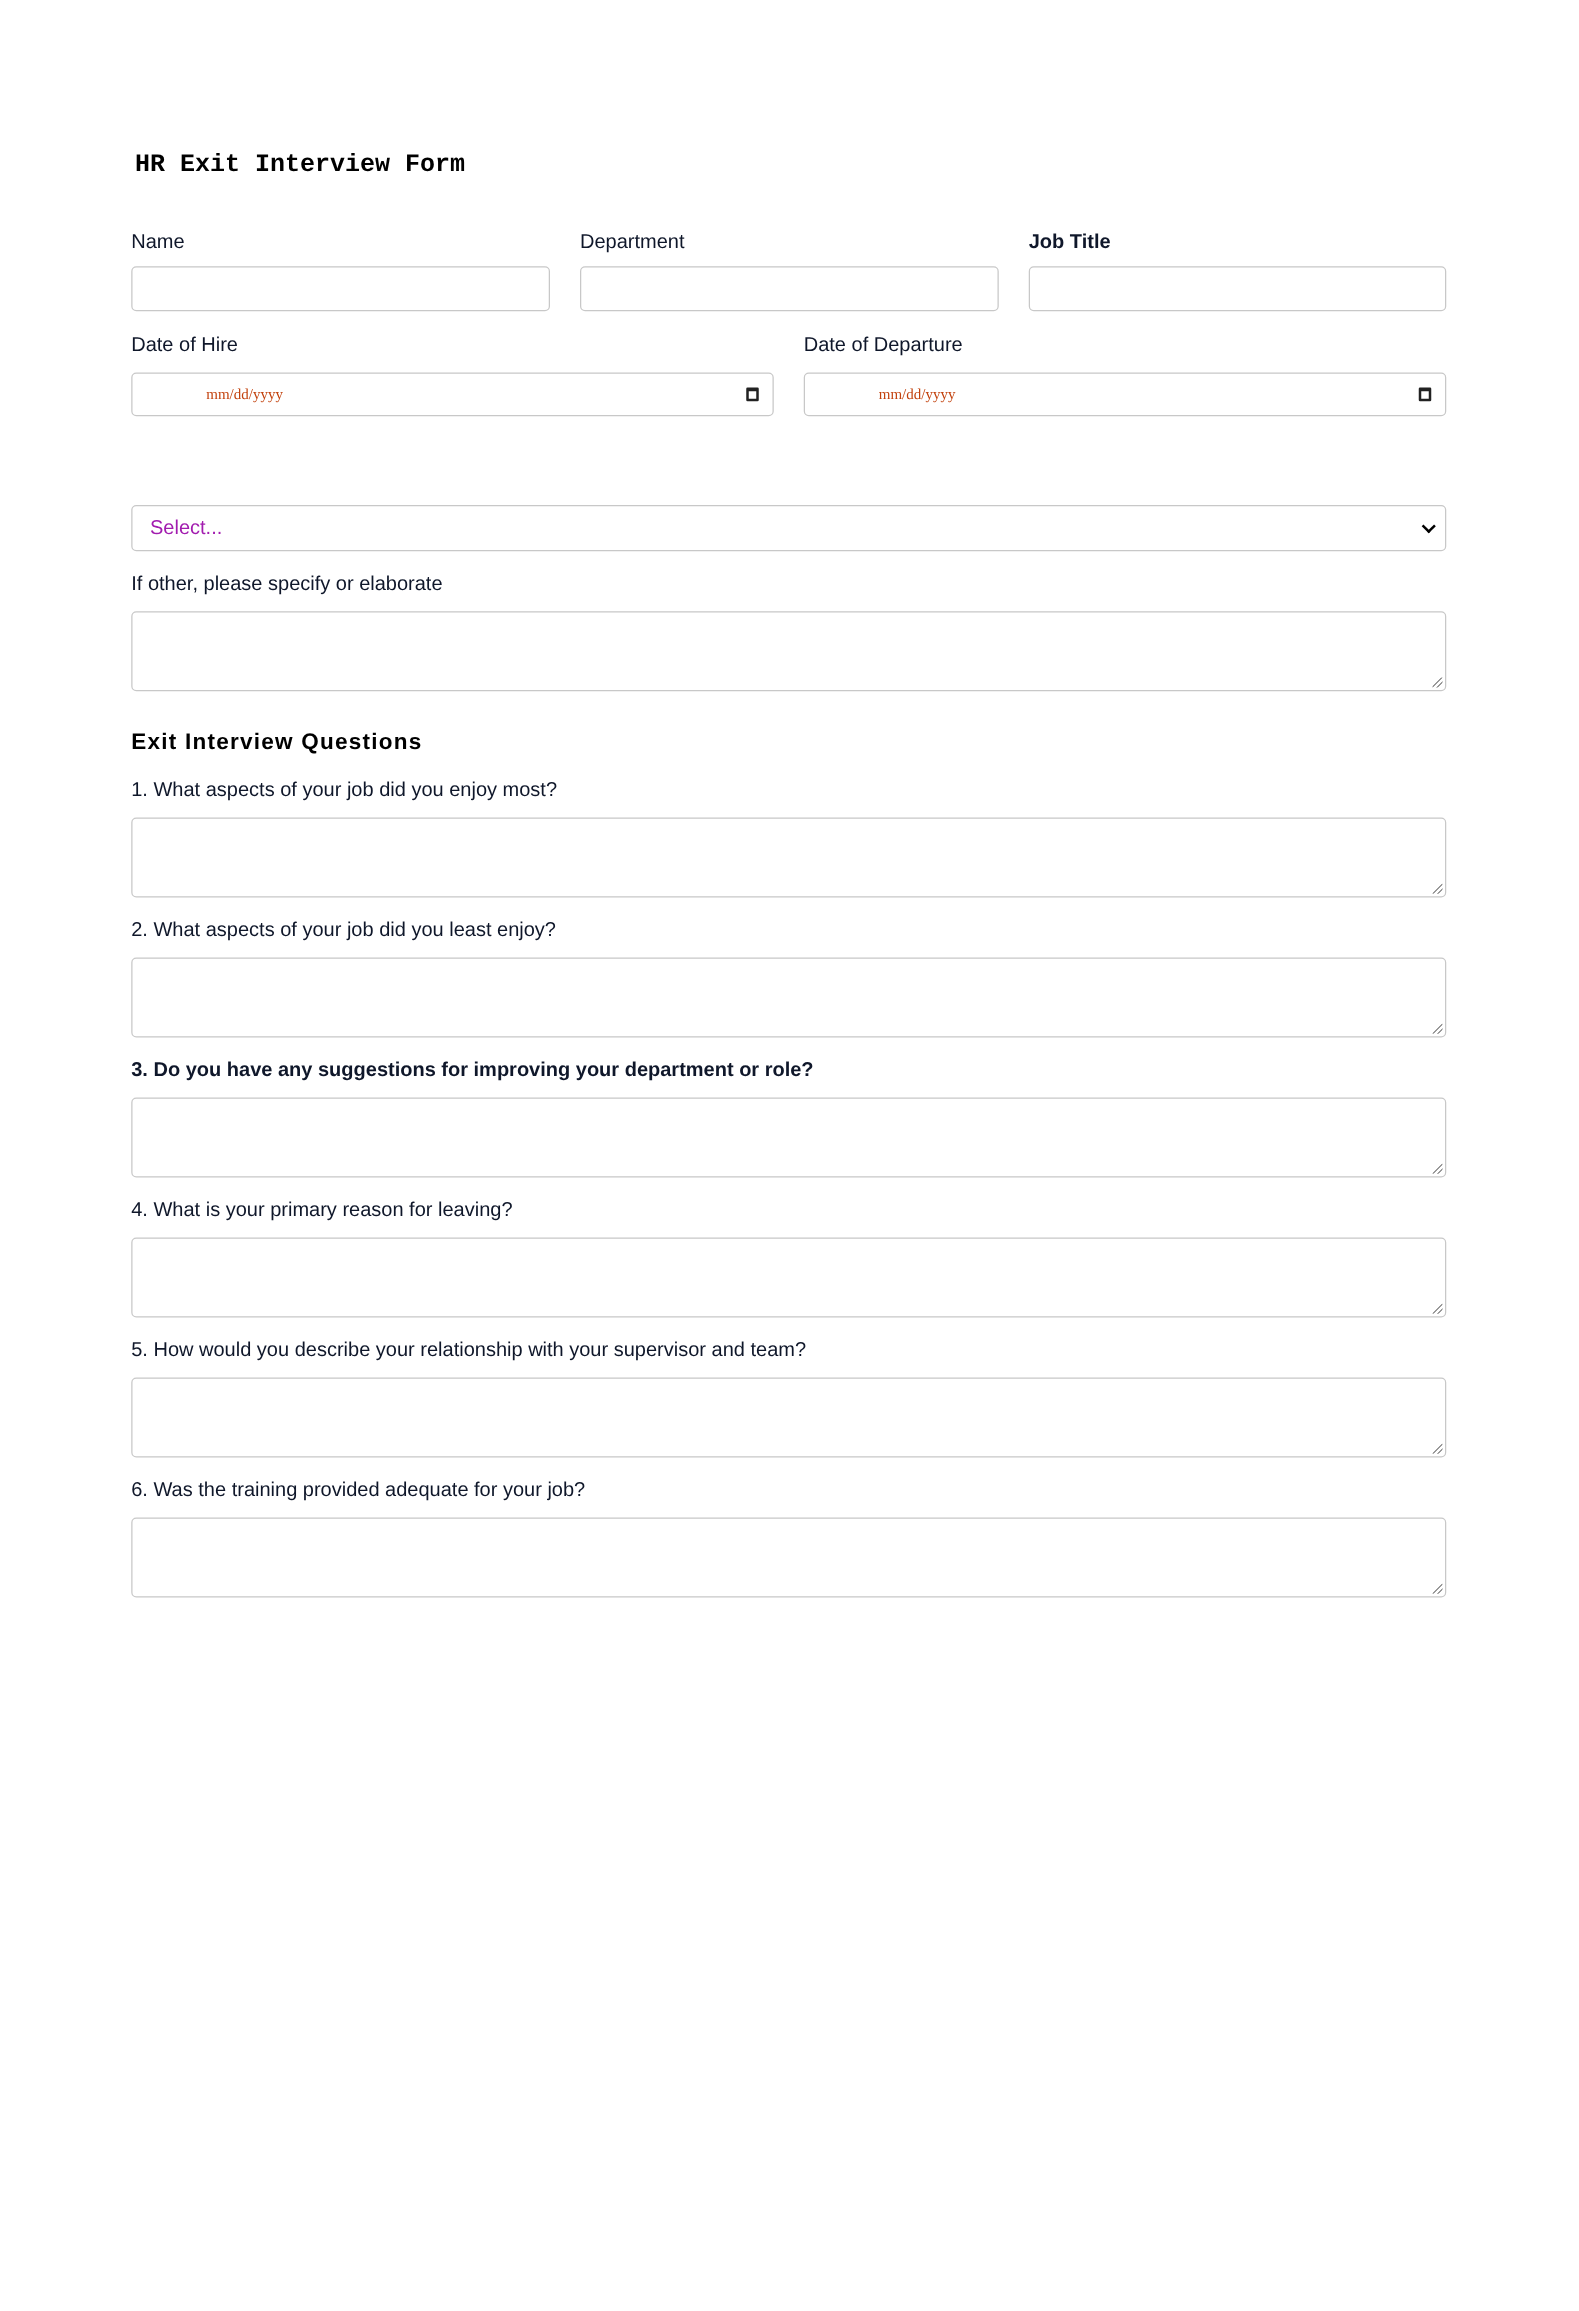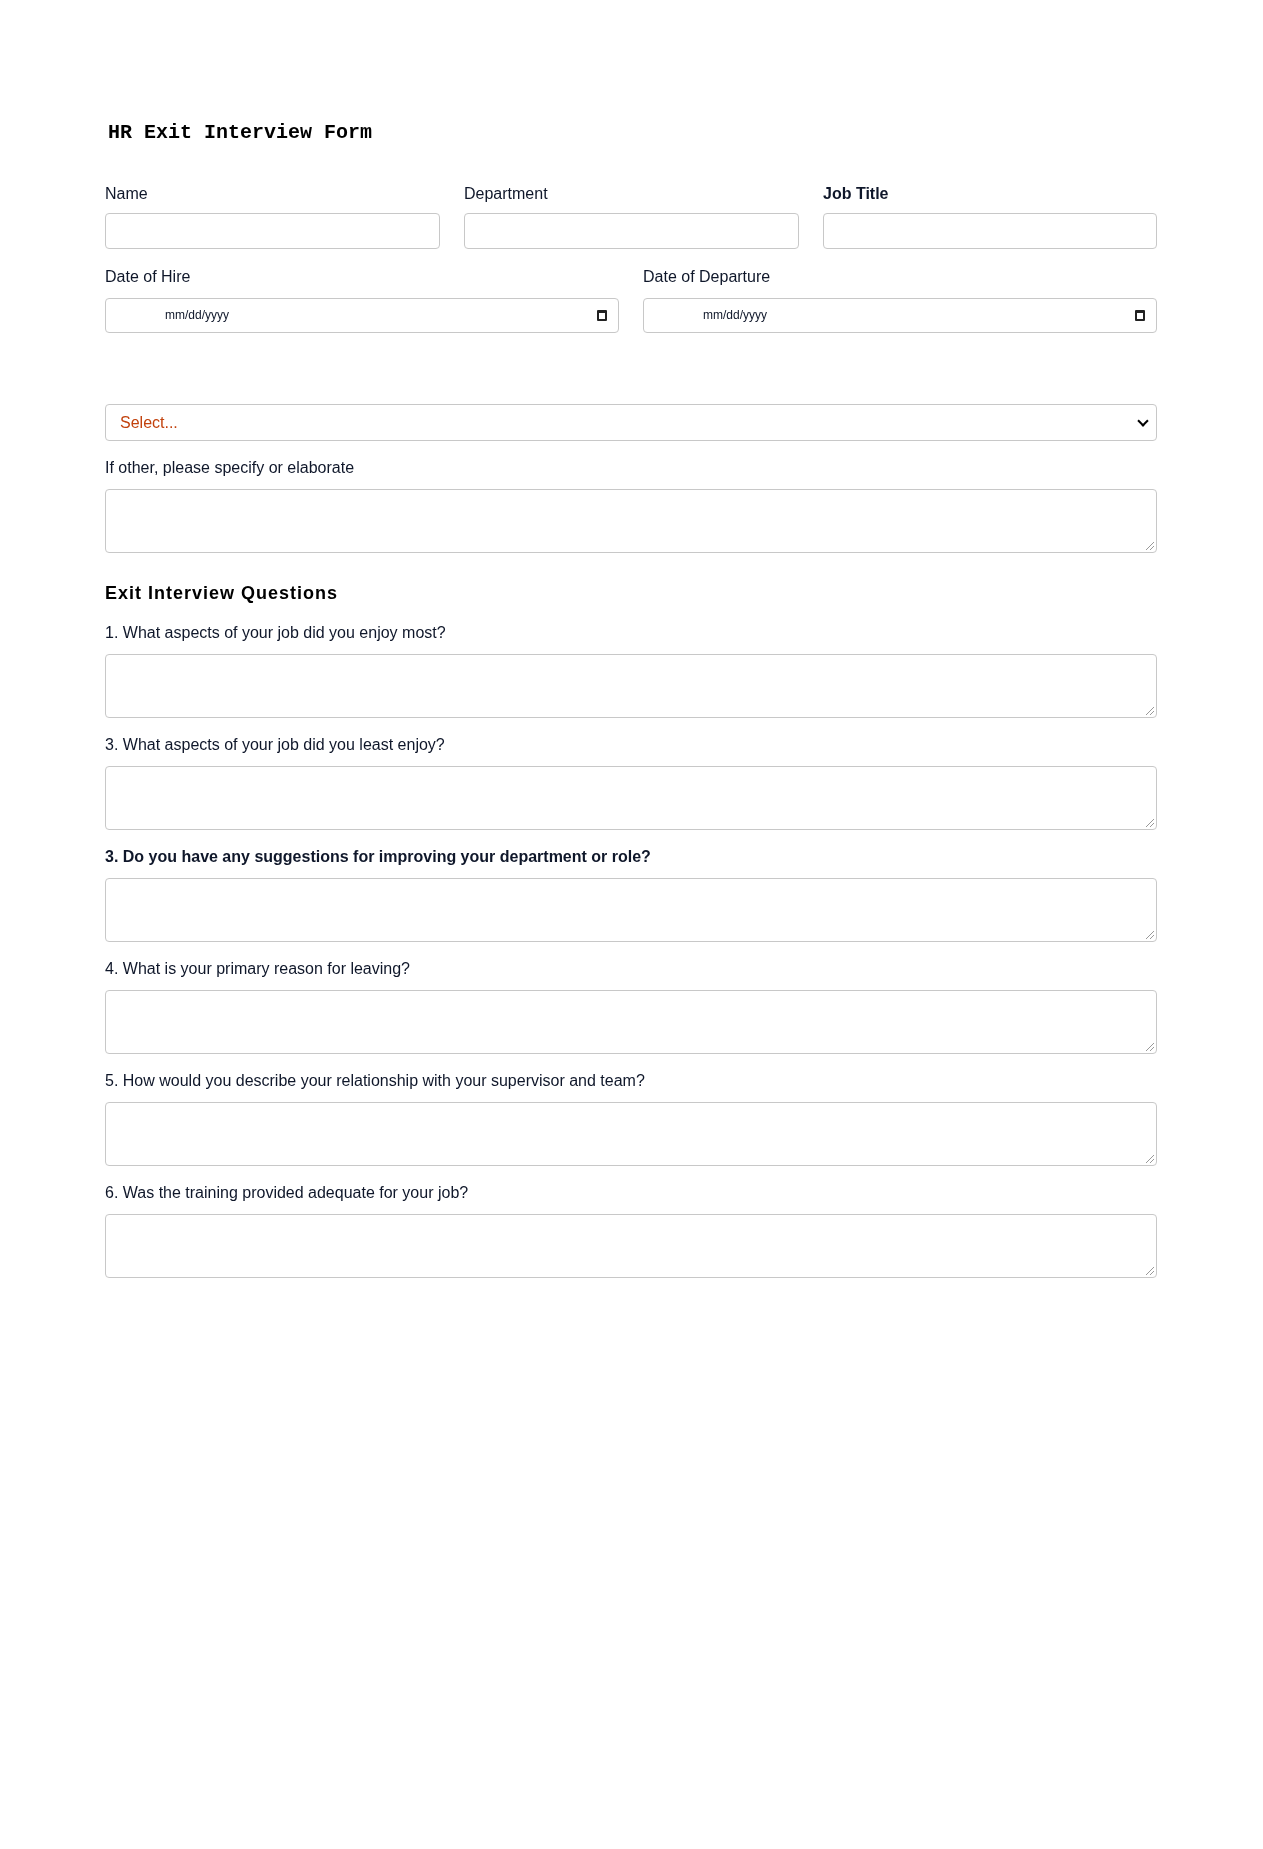--- a/index.html
+++ b/index.html
@@ -17,31 +17,31 @@
     font-size: 16px; line-height: 20px; color: #0f172a; display: block; white-space: nowrap;
   }
   .field { position: absolute; }
   .field .label { position: absolute; left: 0; }
   .input {
     position: absolute; left: 0; width: 100%;
     border: 1px solid #c8c8c8; border-radius: 4px; background: #fff;
   }
   .date-text {
     position: absolute; left: 11px; top: 9px;
-    font-family: Liberation Sans, sans-serif; font-size: 12px; color: #0f172a; padding-left: 48px;
+    font-family: Liberation Serif, serif; font-size: 12px; color: #c2410c; padding-left: 48px;
   }
   .cal-icon {
     position: absolute; right: 11px; top: 11px; width: 10px; height: 11px;
     border: 2px solid #222; border-top-width: 3px; border-radius: 1px;
   }
   .section-h {
     position: absolute; left: 0; margin: 0;
     font-size: 18px; font-weight: bold; letter-spacing: 1px; line-height: 22px; white-space: nowrap;
   }
-  .select-text { position: absolute; left: 14px; top: 9px; font-size: 16px; color: #c2410c; }
+  .select-text { position: absolute; left: 14px; top: 9px; font-size: 16px; color: #a21caf; }
   .chev {
     position: absolute; right: 9px; top: 12px; width: 8px; height: 8px;
     border-right: 2px solid #000; border-bottom: 2px solid #000; transform: rotate(45deg);
   }
   .resize {
     position: absolute; right: 2px; bottom: 2px; width: 8px; height: 8px;
     background: linear-gradient(135deg, transparent 45%, #999 45%, #999 55%, transparent 55%, transparent 70%, #999 70%, #999 80%, transparent 80%);
   }
 </style>
 </head>
@@ -88,21 +88,21 @@
     <span class="resize"></span>
   </div>
 
   <h2 class="section-h" style="top:582px;">Exit Interview Questions</h2>
 
   <span class="label" style="position:absolute; top:623px; left:0;">1. What aspects of your job did you enjoy most?</span>
   <div class="input" style="top:654px; height:64px;">
     <span class="resize"></span>
   </div>
 
-  <span class="label" style="position:absolute; top:735px; left:0;">3. What aspects of your job did you least enjoy?</span>
+  <span class="label" style="position:absolute; top:735px; left:0;">2. What aspects of your job did you least enjoy?</span>
   <div class="input" style="top:766px; height:64px;">
     <span class="resize"></span>
   </div>
 
   <span class="label" style="position:absolute; top:847px; left:0;font-weight:bold;">3. Do you have any suggestions for improving your department or role?</span>
   <div class="input" style="top:878px; height:64px;">
     <span class="resize"></span>
   </div>
 
   <span class="label" style="position:absolute; top:959px; left:0;">4. What is your primary reason for leaving?</span>

